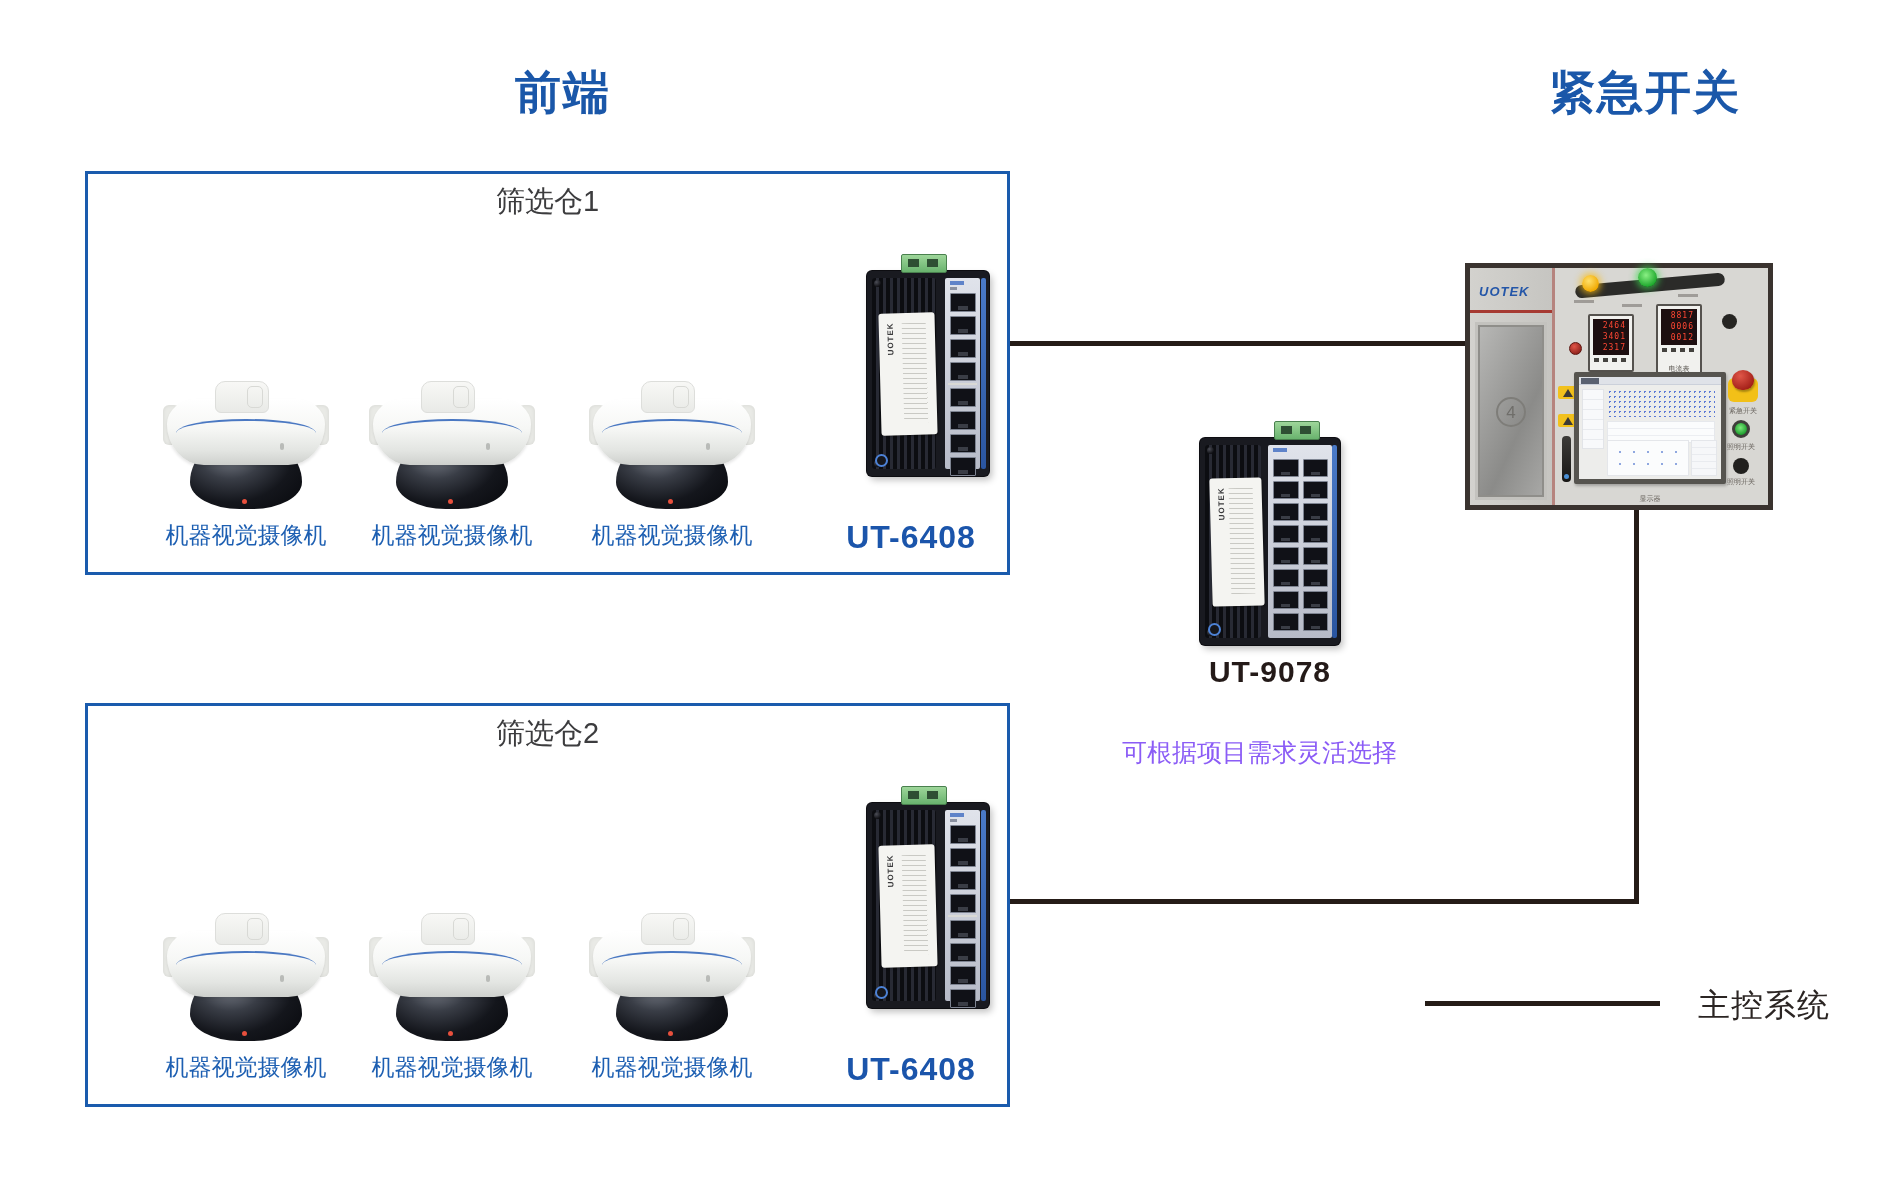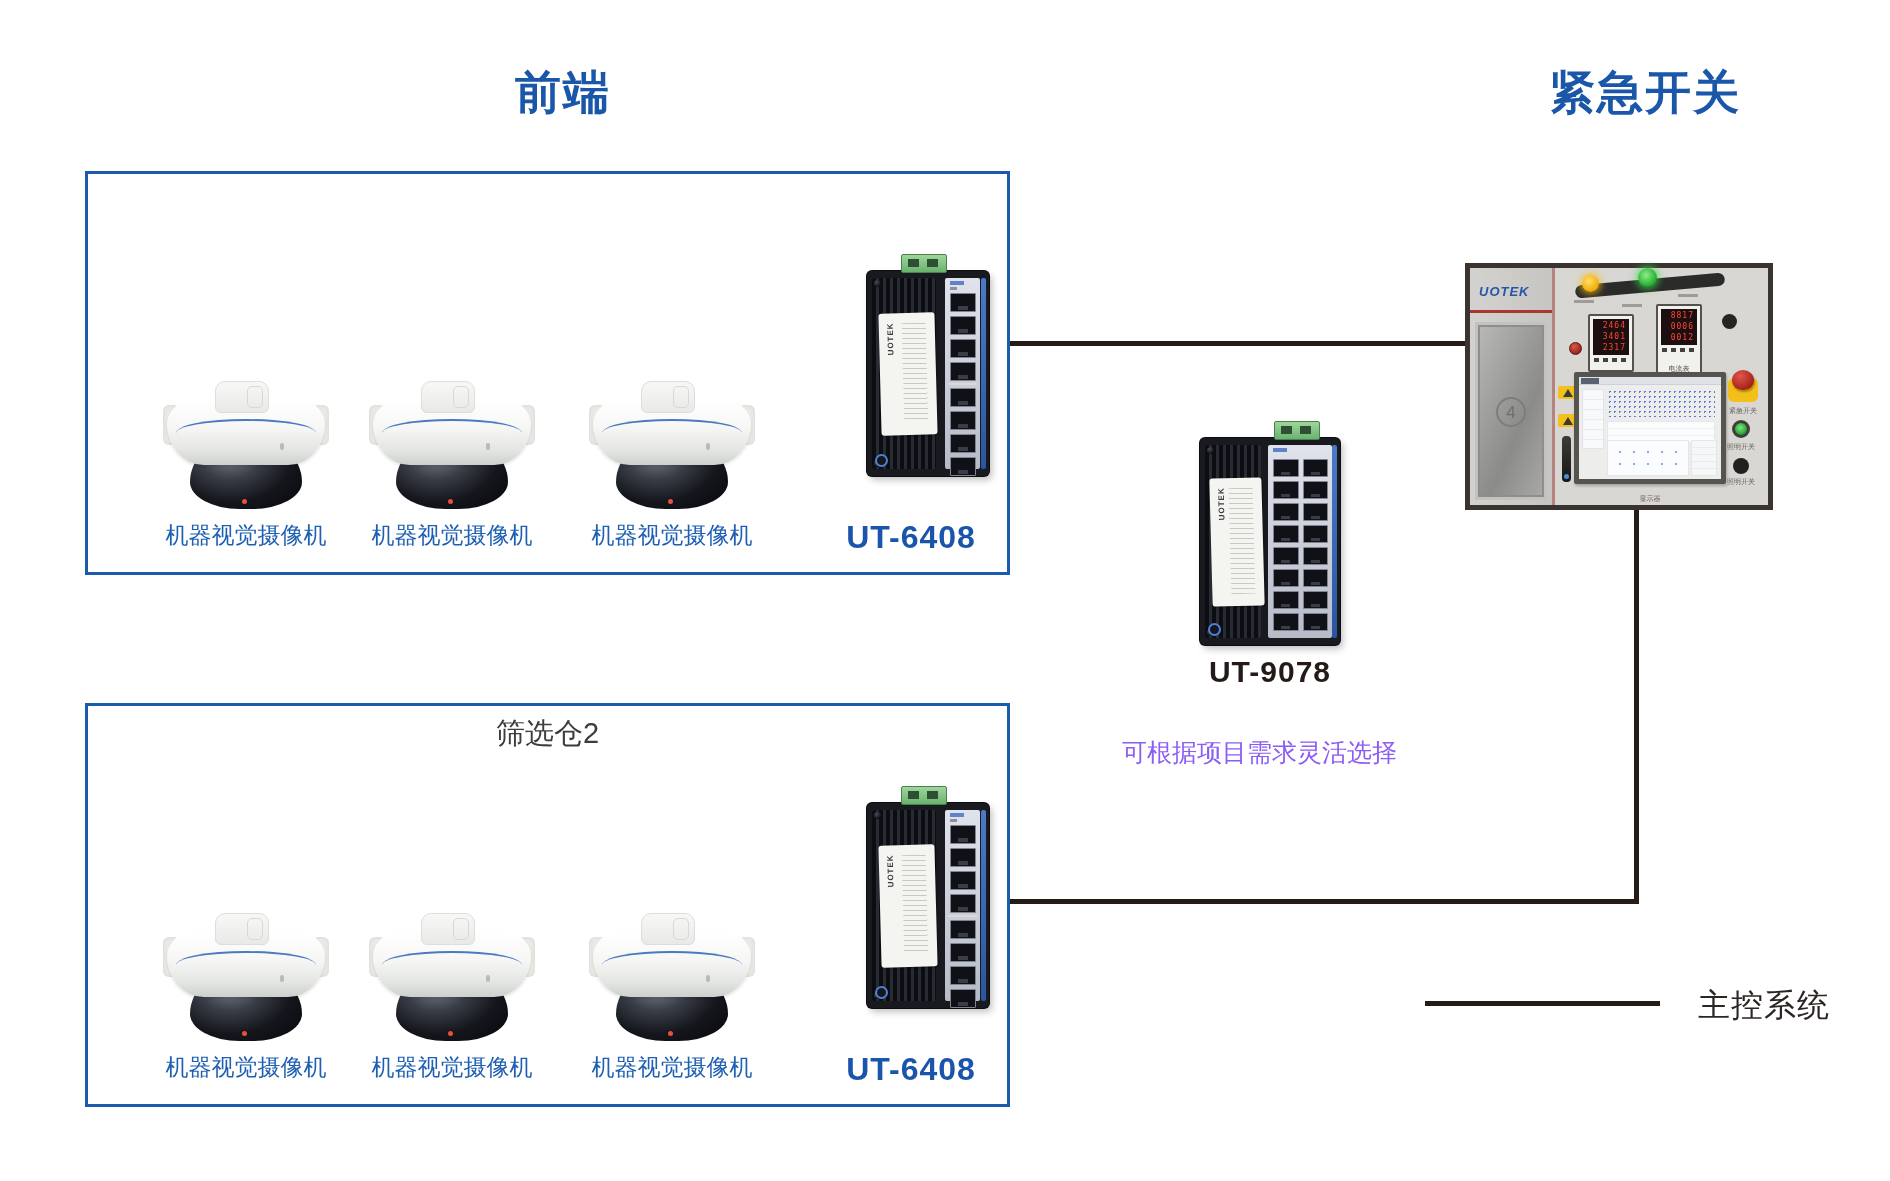--- a/index.html
+++ b/index.html
@@ -182,20 +182,21 @@
     <div class="nl" style="left:228px;top:832px;width:5px;height:81px;"></div>
     <div class="nl" style="left:438px;top:858px;width:428px;height:5px;"></div>
     <div class="nl" style="left:438px;top:858px;width:5px;height:55px;"></div>
     <div class="nl" style="left:658px;top:873px;width:208px;height:5px;"></div>
     <div class="nl" style="left:658px;top:873px;width:5px;height:40px;"></div>
     <div class="nl" style="left:970px;top:899px;width:669px;height:5px;"></div>
     <div class="nl" style="left:1634px;top:506px;width:5px;height:398px;"></div>
   </div>
 
   <section class="zone z1">
+    <div class="zone-title">筛选仓1</div>
 
     <div class="cam" style="left:76px;">
       <div class="cam-tab tl"></div>
       <div class="cam-tab tr"></div>
       <div class="cam-dome"></div>
       <div class="cam-body"></div>
       <div class="cam-mount"></div>
     </div>
     <div class="cam-label" style="left:58px;">机器视觉摄像机</div>
 

